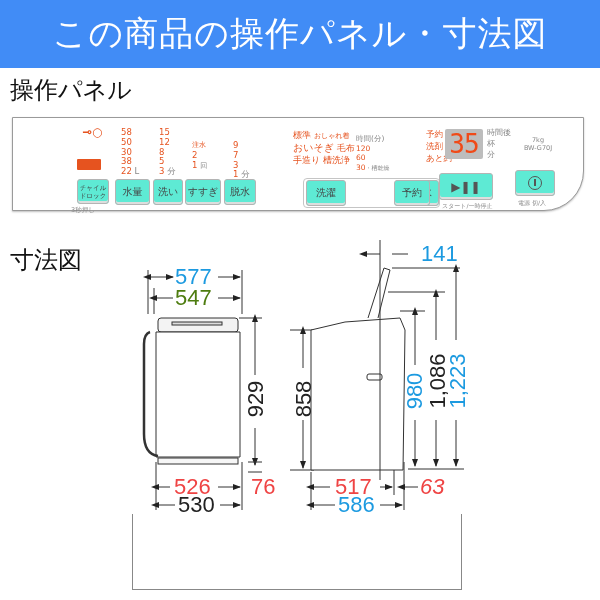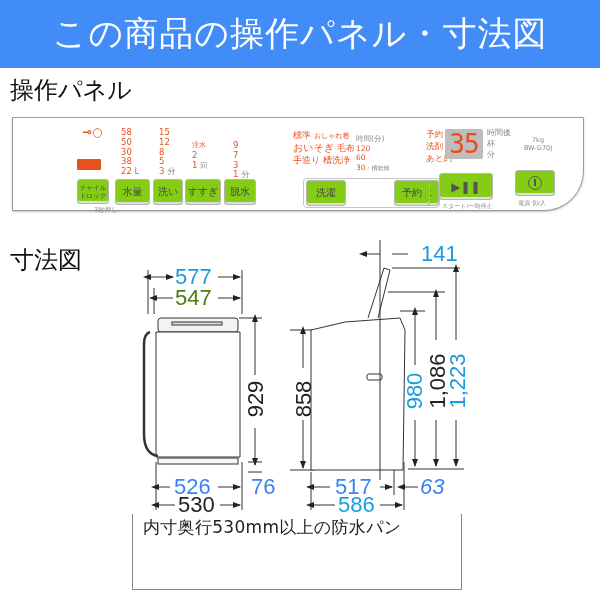--- a/index.html
+++ b/index.html
@@ -6,29 +6,29 @@
   body{width:600px;height:600px;position:relative;overflow:hidden;font-family:"DejaVu Sans",sans-serif;}
   .banner{position:absolute;left:0;top:0;width:600px;height:68px;background:#418cf6;color:#fff;
     display:flex;align-items:center;justify-content:center;font-size:34px;letter-spacing:1px;}
   .h2{position:absolute;font-size:24px;color:#111;}
   .panel{position:absolute;left:12px;top:117px;width:570px;height:92px;border:1px solid #9a9a9a;border-radius:0 0 40px 0;
     background:#fff;box-shadow:0 1px 2px rgba(0,0,0,.25);}
   .o{color:#e6531f;}
   .g{color:#888;}
   .small{position:absolute;font-size:8px;line-height:10px;}
   .col{position:absolute;font-size:8.5px;line-height:9.8px;}
-  .btn{position:absolute;height:24px;border:1px solid #b4b4b4;border-radius:3px;background:#84cc16;
+  .btn{position:absolute;height:24px;border:1px solid #b4b4b4;border-radius:3px;background:#5eead4;
     box-shadow:inset 0 -2px 0 #ddd;font-size:10px;color:#444;display:flex;align-items:center;justify-content:center;}
   .grp{position:absolute;border:1px solid #c5c5c5;border-radius:4px;background:#fff;}
   .seg{position:absolute;left:445px;top:129px;width:38px;height:30px;background:#bdbdbd;border-radius:2px;
     color:#f04a18;font-size:26px;font-family:"DejaVu Sans Mono",monospace;display:flex;align-items:center;justify-content:center;letter-spacing:-1px;}
   .dim{position:absolute;font-size:22px;font-family:"Liberation Sans",sans-serif;line-height:22px;}
   .blue{color:#1c9ae0;}
   .orange{color:#4d7c0f;}
-  .pink{color:#3b82f6;}
+  .pink{color:#ef4444;}
   .black{color:#222;}
   .vt{transform:rotate(-90deg);transform-origin:center center;white-space:nowrap;}
   .note{position:absolute;left:132px;top:514px;width:330px;height:76px;border:1px solid #888;border-top:none;
     background:#fff;font-size:17px;line-height:23px;color:#222;padding:2px 8px 0 10px;box-sizing:border-box;letter-spacing:0.3px;}
   svg{position:absolute;left:0;top:0;}
 </style>
 </head>
 <body>
 
 <div class="banner">この商品の操作パネル・寸法図</div>
@@ -87,21 +87,21 @@
   <div>時間後</div>
   <div>杯</div>
   <div>分</div>
 </div>
 <div class="col g" style="left:520px;top:136px;font-size:6.5px;line-height:8px;text-align:center;width:36px;">
   <div>7kg</div>
   <div>BW-G70J</div>
 </div>
 
 <div class="btn" style="left:77px;top:179px;width:30px;height:23px;font-size:6.5px;line-height:8px;text-align:center;">チャイルドロック</div>
-<div class="small g" style="left:94px;top:205px;font-size:6.5px;">3秒押し</div>
+<div class="small g" style="left:71px;top:205px;font-size:6.5px;">3秒押し</div>
 <div class="btn" style="left:115px;top:179px;width:33px;">水量</div>
 <div class="btn" style="left:153px;top:179px;width:28px;font-family:Liberation Mono, monospace;">洗い</div>
 <div class="btn" style="left:185px;top:179px;width:34px;">すすぎ</div>
 <div class="btn" style="left:224px;top:179px;width:30px;">脱水</div>
 
 <div class="grp" style="left:303px;top:178px;width:135px;height:28px;"></div>
 <div class="btn" style="left:306px;top:180px;width:38px;">洗濯</div>
 <div class="btn" style="left:348px;top:180px;width:42px;margin-left:47px;">風脱水</div>
 <div class="btn" style="left:394px;top:180px;width:34px;">予約</div>
 
@@ -194,14 +194,13 @@
 <div class="dim blue" style="left:421px;top:243px;">141</div>
 <div class="dim black vt" style="left:286px;top:388px;">858</div>
 <div class="dim blue vt" style="left:397px;top:380px;">980</div>
 <div class="dim black vt" style="left:410px;top:370px;">1,086</div>
 <div class="dim blue vt" style="left:430px;top:370px;">1,223</div>
 <div class="dim pink" style="left:335px;top:476px;">517</div>
 <div class="dim pink" style="left:420px;top:476px;font-style:italic;">63</div>
 <div class="dim blue" style="left:338px;top:494px;">586</div>
 
 <div class="note">
-  <div>内寸奥行530mm以上の防水パン</div>
 </div>
 
 </body></html>

